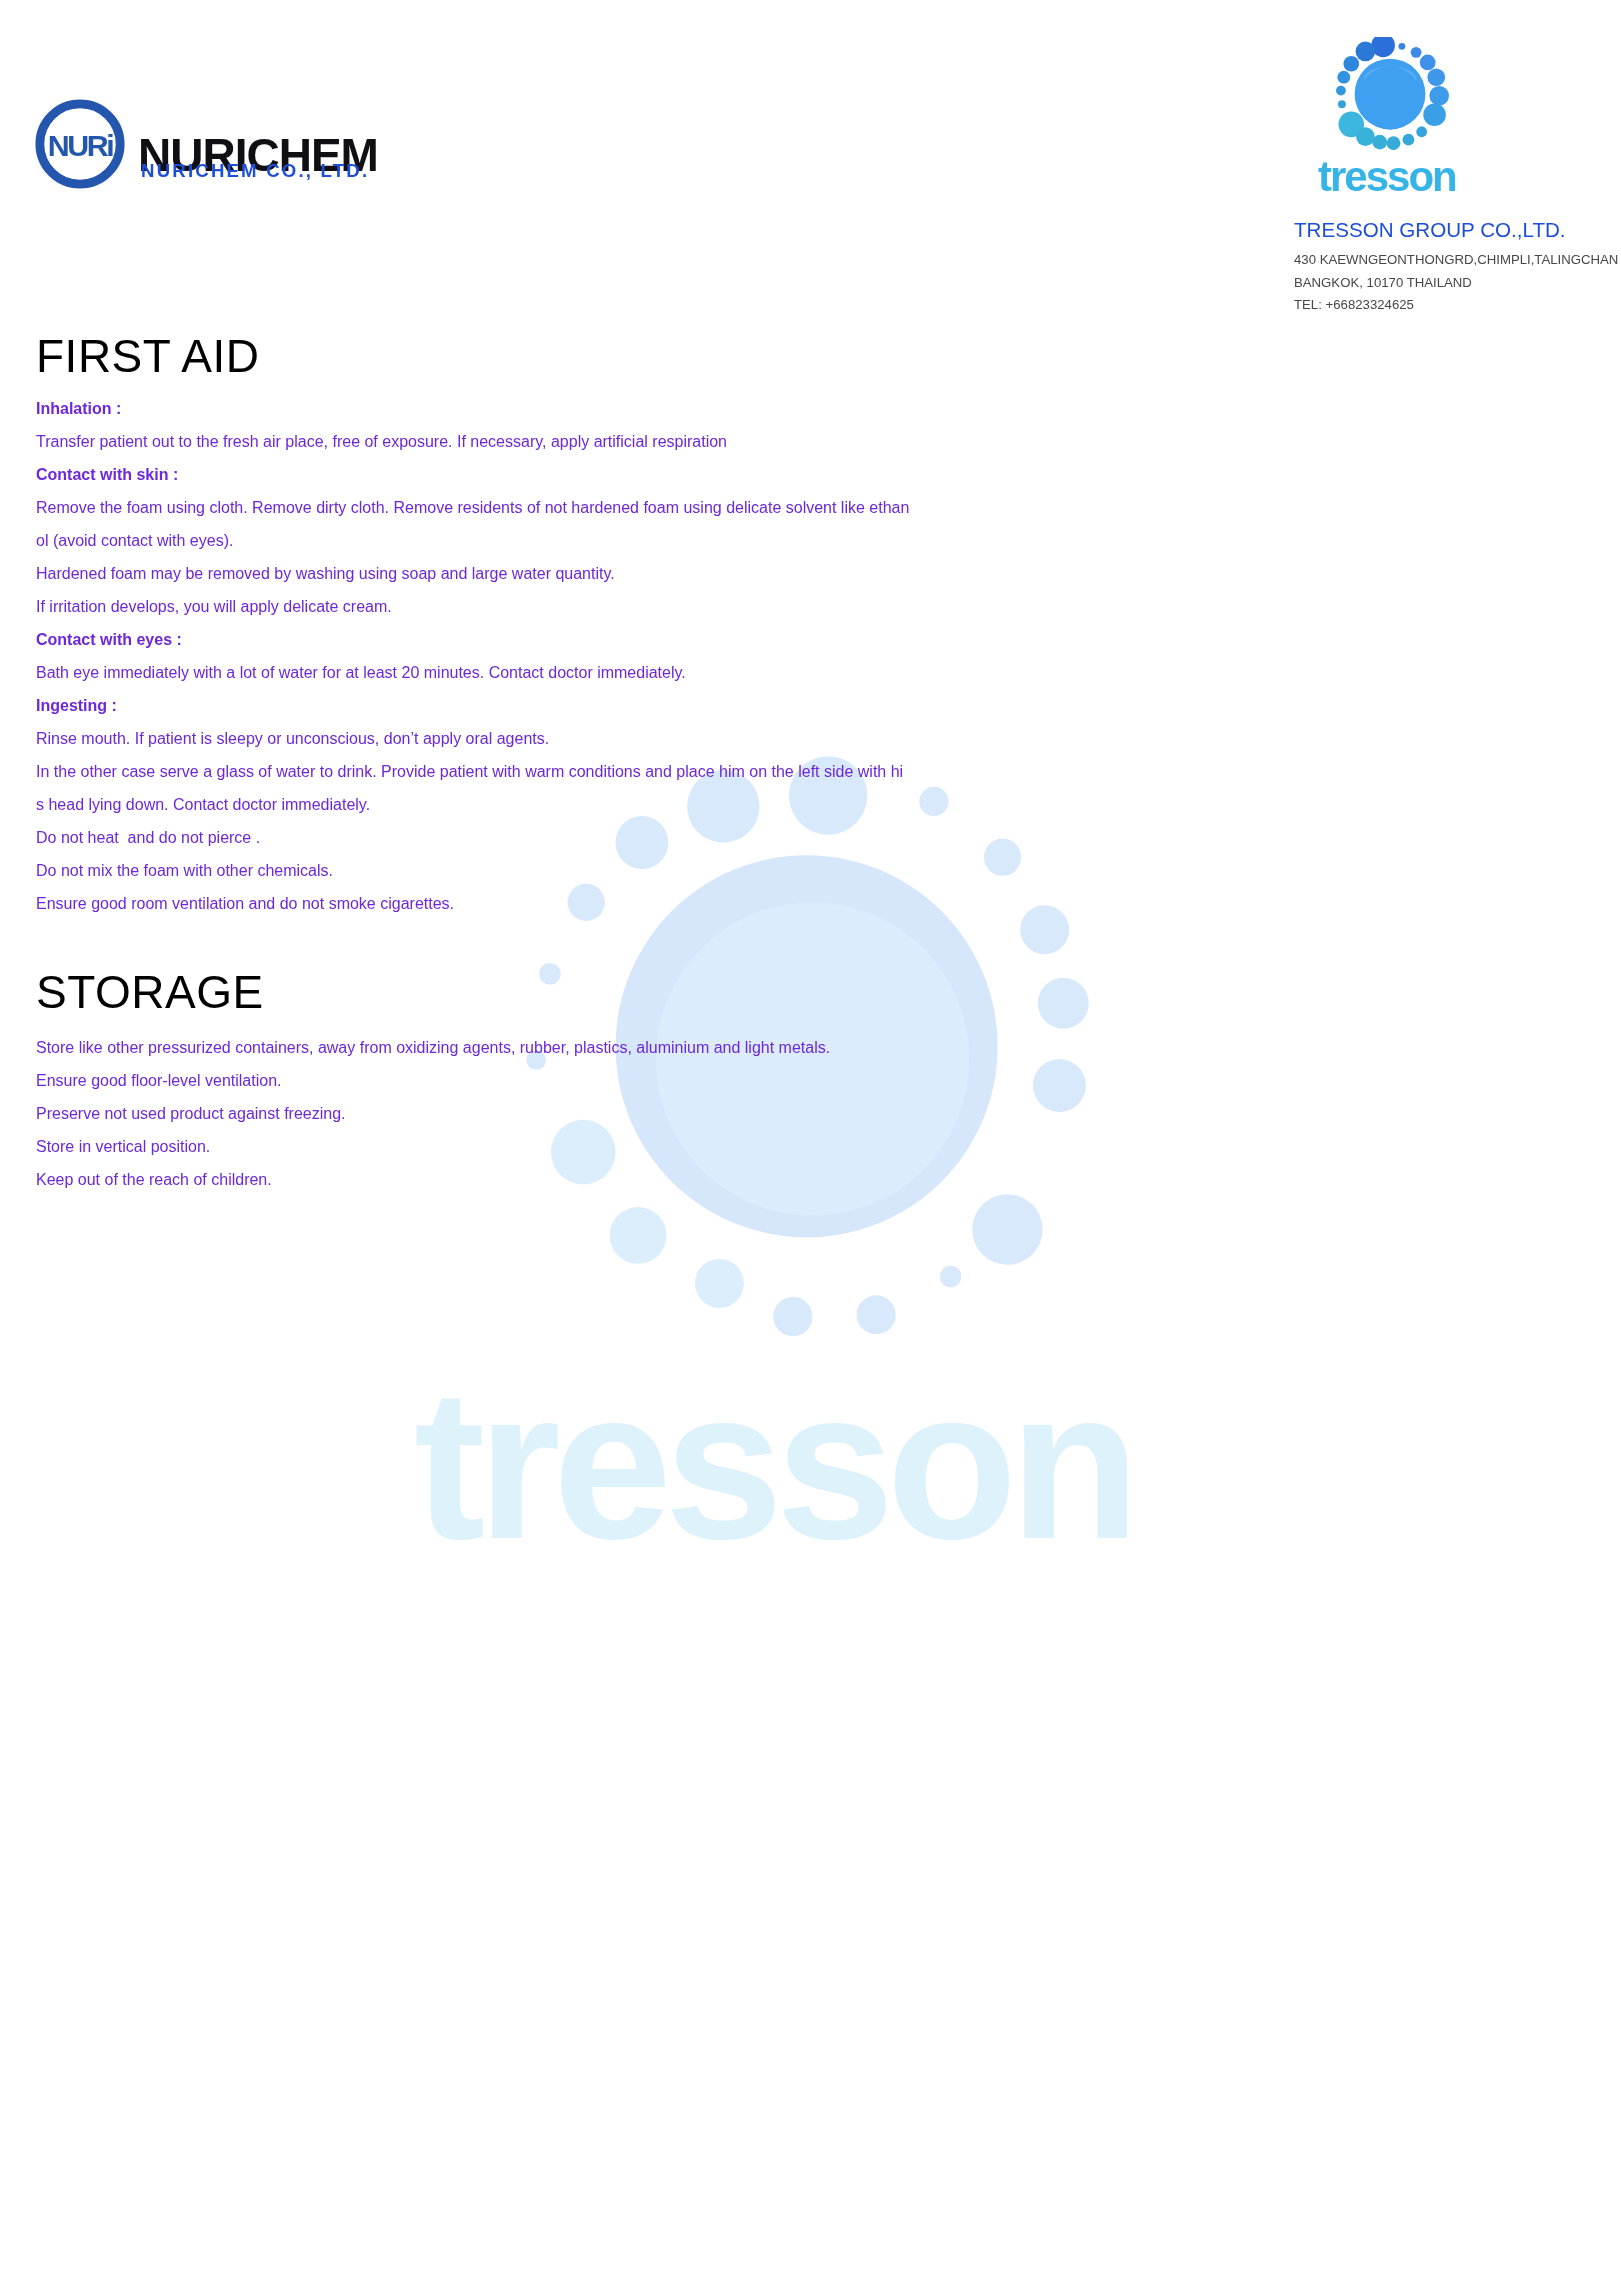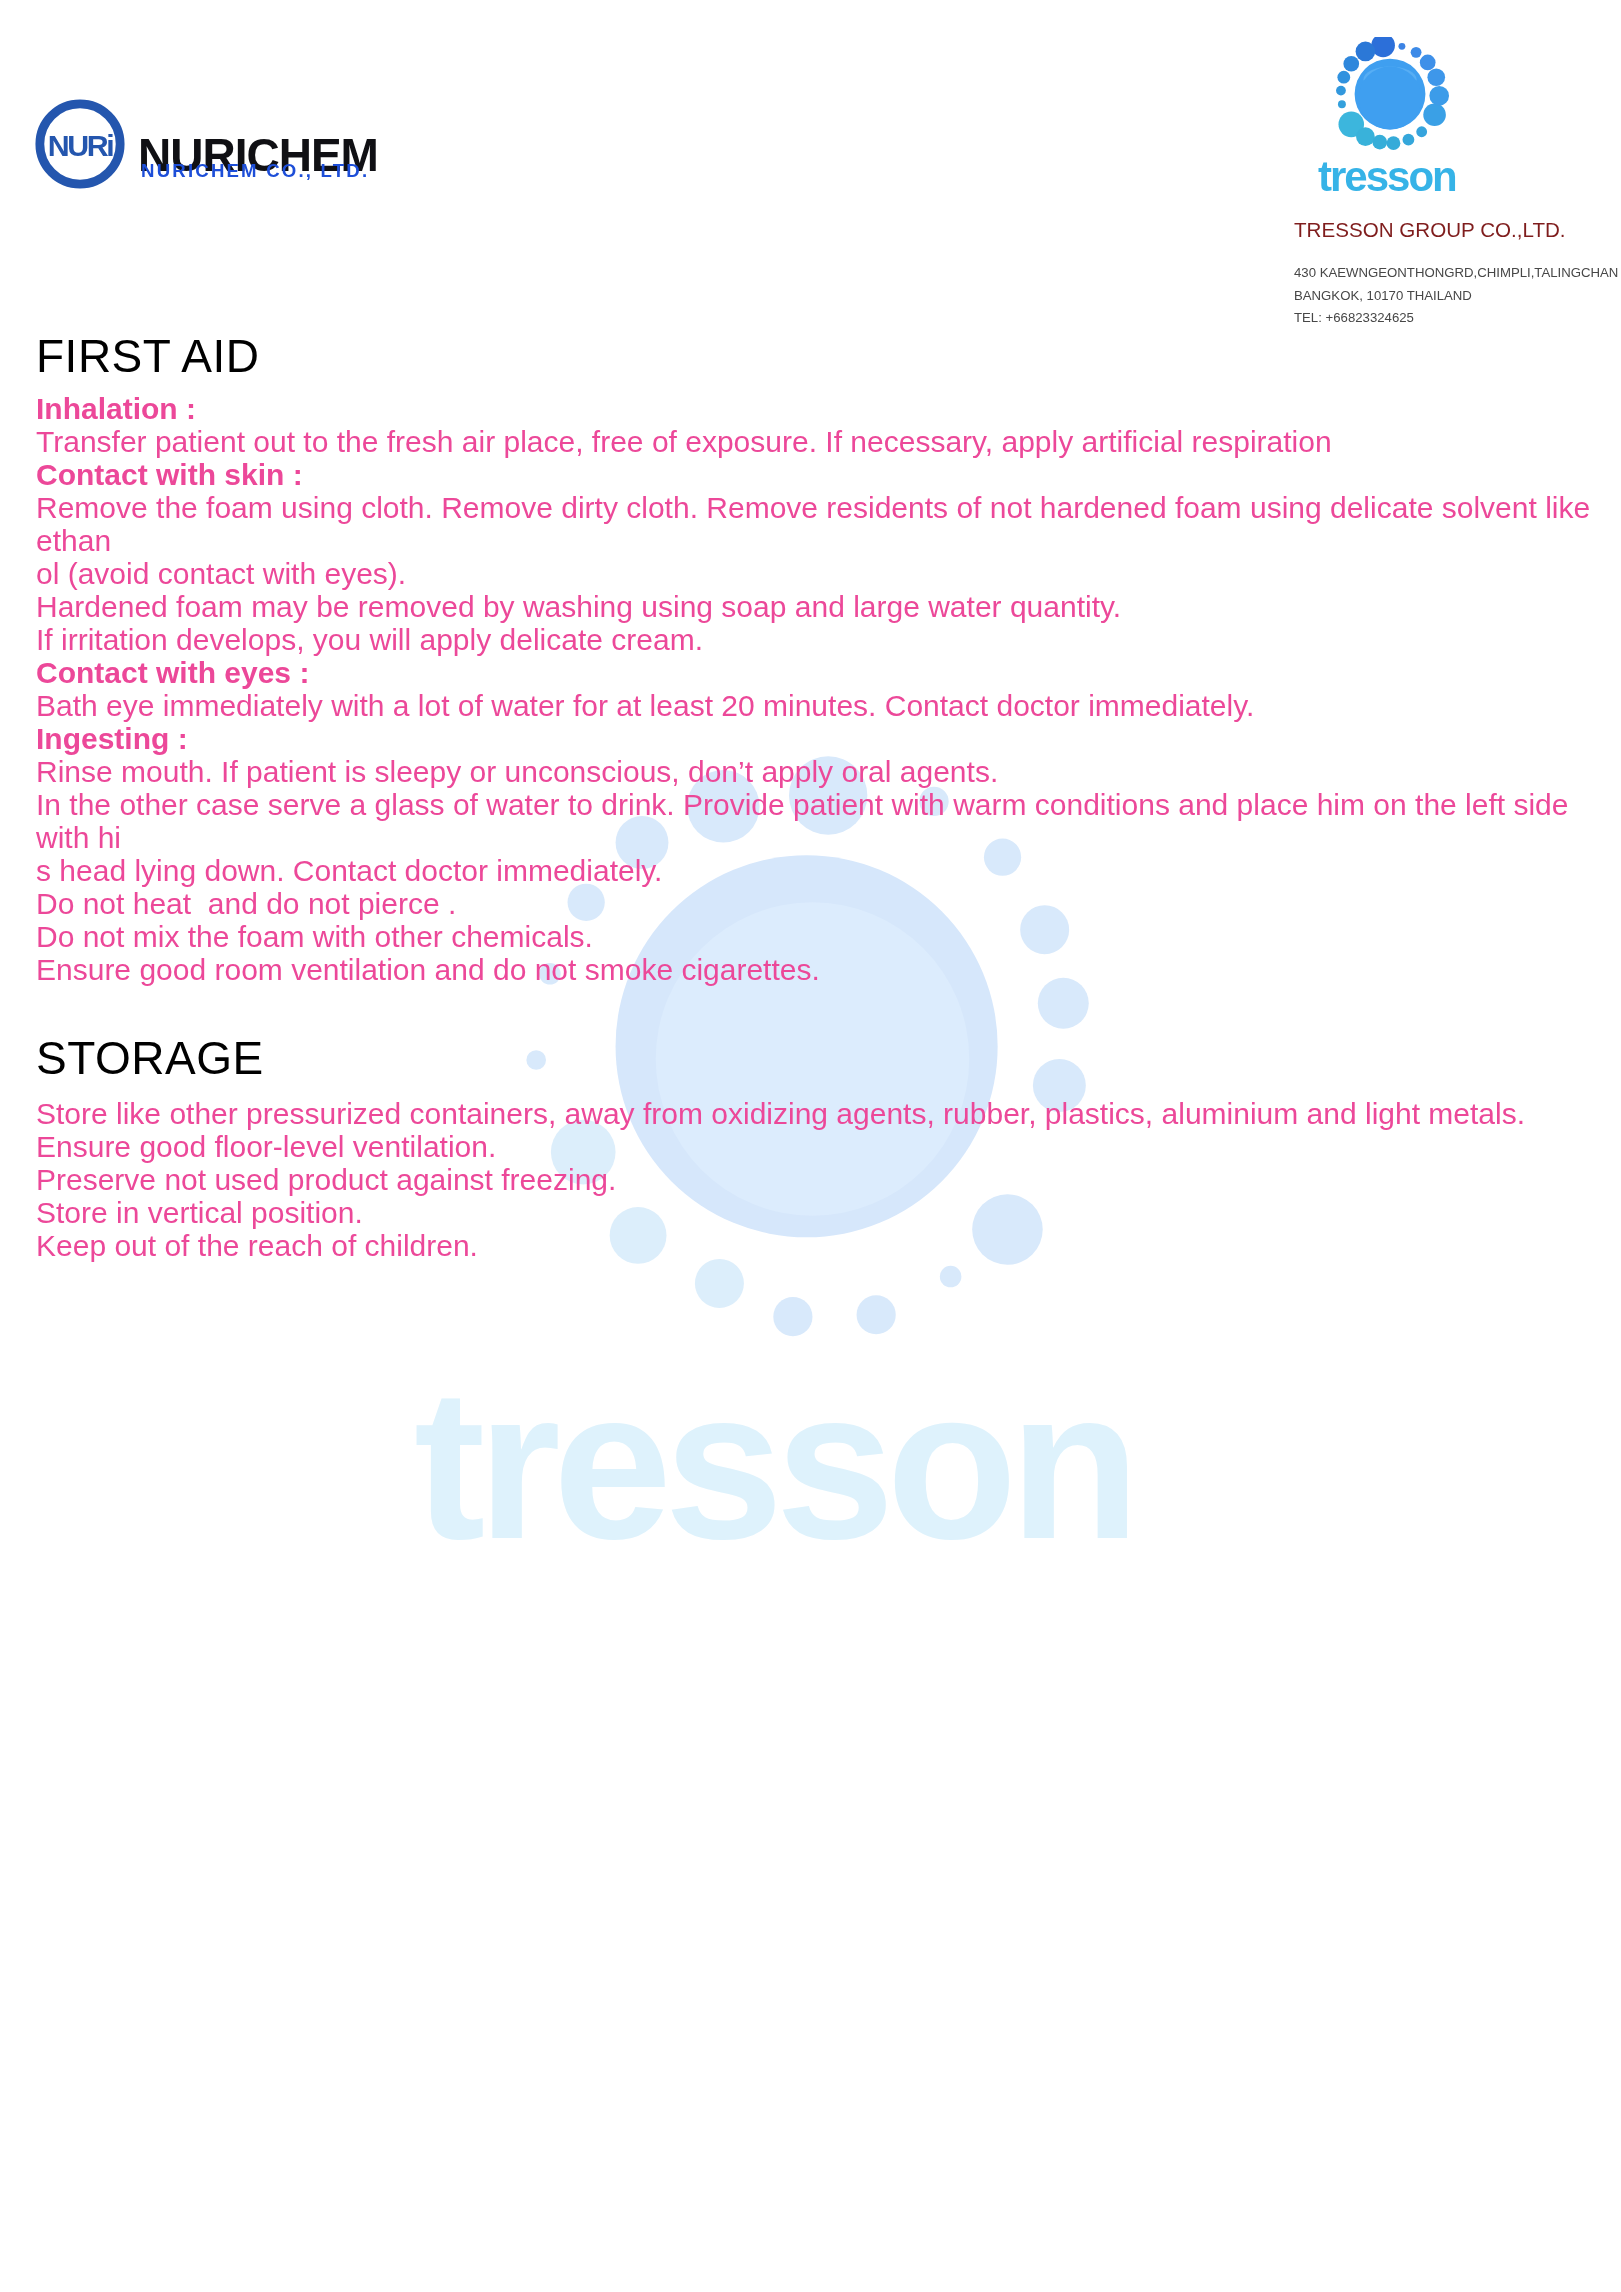--- a/index.html
+++ b/index.html
@@ -26,32 +26,32 @@
   .nuri-sub {
     left:141px; top:160px; font-size:18.6px; font-weight:700;
     letter-spacing:2.2px; color:#1d4ed8;
   }
   .tres-svg { left:1331px; top:37px; }
   .tres-word {
     left:1318px; top:153px; font-size:42px; font-weight:800;
     letter-spacing:-2px; color:#36b3e7;
   }
   .tres-addr { left:1294px; top:218px; width:327px; }
-  .tres-co { font-size:20.6px; color:#7f1d1d; margin:0 0 20px 0; }
+  .tres-co { font-size:20.6px; color:#1d4ed8; margin:0 0 7px 0; }
   .tres-line { font-size:13.2px; line-height:22.5px; color:#474747; }
 
   
   .content { position:absolute; z-index:2; left:36px; top:329px; width:1568px; }
   h1.sec {
     font-size:46px; font-weight:400; letter-spacing:0.5px;
     margin:0 0 8.8px 0; color:#000;
   }
   h1.sec.gap1 { margin-top:43px; }
   h1.sec.gap2 { margin-top:45px; margin-bottom:11.8px; }
-  .line { font-size:30px; line-height:33px; white-space:pre-wrap; color:#ec4899; }
+  .line { font-size:16px; line-height:33px; white-space:pre-wrap; color:#6d28d9; }
   .line.b { font-weight:bold; }
 </style>
 </head>
 <body>
 
 <div class="page">
 
   <svg class="wm wm-ring" width="647" height="676" viewBox="0 0 660 690" aria-hidden="true">
     <circle cx="325" cy="330" r="195" fill="#d6e7fb"></circle>
     <circle cx="331" cy="343" r="160" fill="#dcecfd"></circle>

